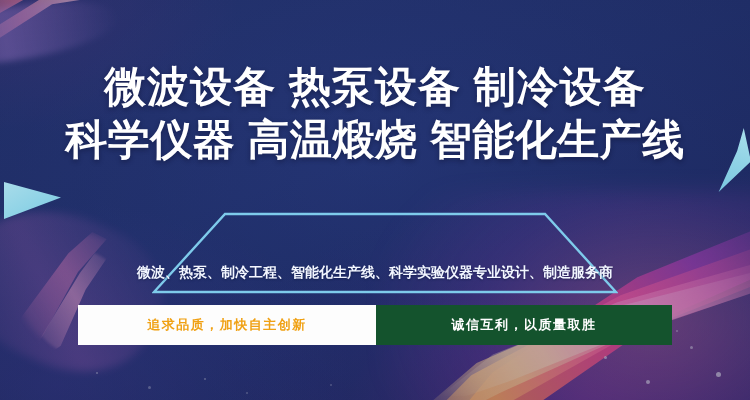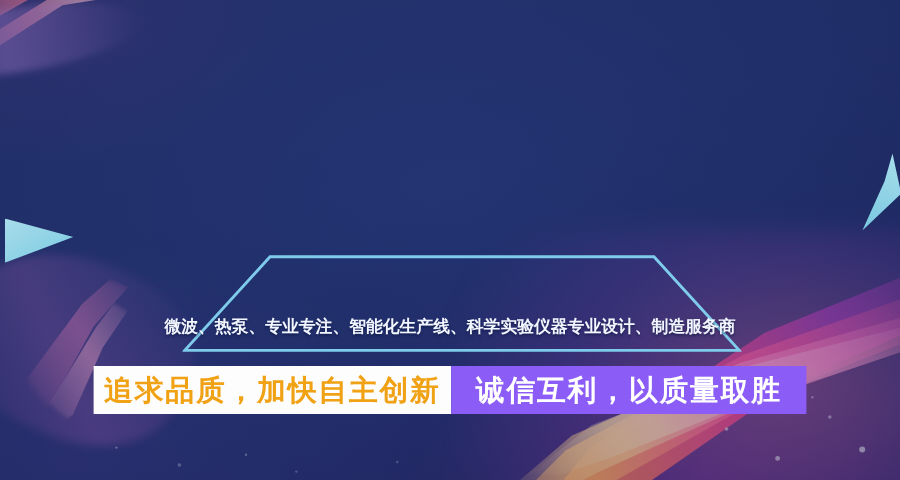--- a/index.html
+++ b/index.html
@@ -211,33 +211,33 @@
     left: 78px;
     top: 305px;
     width: 594px;
     height: 40px;
     display: flex;
   }
   .badge {
     display: flex;
     align-items: center;
     justify-content: center;
-    font-size: 24px;
+    font-size: 13px;
     font-weight: 700;
     letter-spacing: 1.5px;
     white-space: nowrap;
   }
   .badge-a {
     width: 298px;
     background: #fdfdfd;
     color: #f0a114;
   }
   .badge-b {
     width: 296px;
-    background: #8b5cf6;
+    background: #14532d;
     color: #ffffff;
   }
 </style>
 </head>
 <body>
 
 <div id="stage">
 
   <div class="bg-base"></div>
 
@@ -264,28 +264,32 @@
   <div class="dot" style="left:646px; top:380px; width:4px; height:4px; opacity:.75;"></div>
   <div class="dot" style="left:690px; top:346px; width:3px; height:3px; opacity:.60;"></div>
   <div class="dot" style="left:716px; top:372px; width:5px; height:5px; opacity:.80;"></div>
   <div class="dot" style="left:676px; top:330px; width:2px; height:2px; opacity:.50;"></div>
 
   <div class="bg-vignette"></div>
 
   <div class="arrow arrow-left"></div>
   <div class="arrow arrow-right"></div>
 
+  <div class="headline">
+    <span class="ln ln1">微波设备  热泵设备  制冷设备</span>
+    <span class="ln ln2">科学仪器  高温煅烧  智能化生产线</span>
+  </div>
 
   <div class="trapezoid">
     <svg viewBox="0 0 466 82" preserveAspectRatio="none" aria-hidden="true">
       <polygon points="73,2 393,2 464,80 2,80" fill="none" stroke="#7ecbeb" stroke-width="2.4"></polygon>
     </svg>
   </div>
 
 
-  <div class="subline">微波、热泵、专业专注、智能化生产线、科学实验仪器专业设计、制造服务商</div>
+  <div class="subline">微波、热泵、制冷工程、智能化生产线、科学实验仪器专业设计、制造服务商</div>
 
   <div class="badgebar">
     <div class="badge badge-a">追求品质，加快自主创新</div>
     <div class="badge badge-b">诚信互利，以质量取胜</div>
   </div>
 
 </div>
 
 </body></html>

